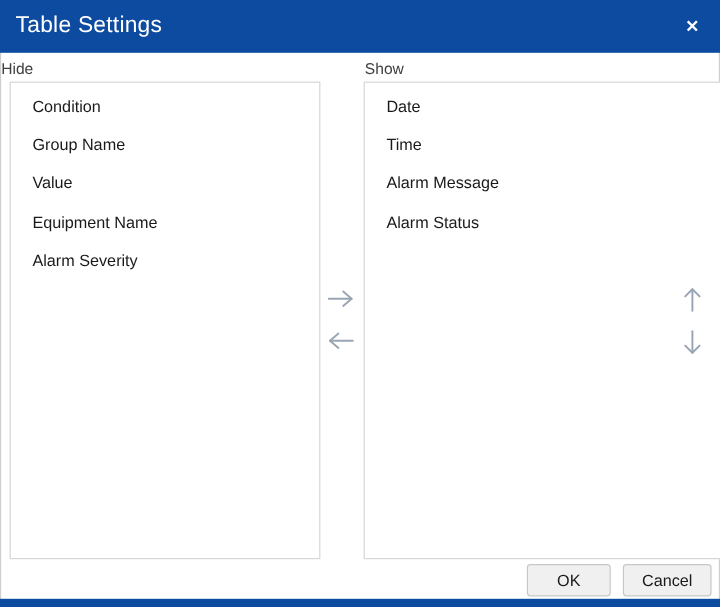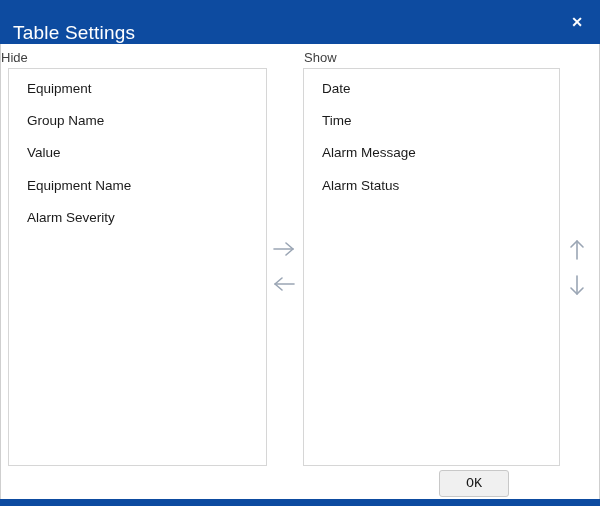--- a/index.html
+++ b/index.html
@@ -18,57 +18,57 @@
     font-family:"Liberation Sans", sans-serif;overflow:hidden;
   }
   .dialog{
     position:absolute;inset:0;box-sizing:border-box;
     border-left:1px solid var(--frame-border);
     border-right:1px solid var(--frame-border);
     background:#fff;
   }
   .titlebar{
     position:absolute;top:0;left:-1px;width:600px;height:44px;
-    background:var(--accent);color:#fff;display:flex;align-items:flex-end;
+    background:var(--accent);color:#fff;display:flex;align-items:center;
   }
   .title{font-size:19px;padding-left:13px;letter-spacing:.2px;}
   .close-btn{
     position:absolute;right:8px;top:0;width:28px;height:44px;
     display:flex;align-items:center;justify-content:center;cursor:pointer;
   }
   .close-btn span{font-size:14px;font-weight:bold;color:#fff;line-height:1;}
   .panel-label{
     position:absolute;top:50px;font-size:13px;color:var(--label);
   }
   .hide-label{left:0;}
   .show-label{left:303px;}
   .listbox{
     position:absolute;top:68px;height:398px;box-sizing:border-box;
     border:1px solid var(--box-border);background:#fff;padding-top:3px;
   }
   .hide-box{left:7px;width:259px;}
-  .show-box{left:302px;width:257px;}
+  .show-box{left:302px;width:298px;}
   .list-item{
     height:32.3px;display:flex;align-items:center;padding-left:18px;
     font-size:13.5px;color:var(--text);cursor:default;
   }
   .arrow-btn{
     position:absolute;width:28px;height:26px;display:flex;
     align-items:center;justify-content:center;cursor:pointer;background:transparent;border:none;padding:0;
   }
   .move-right{left:269px;top:236px;}
   .move-left{left:269px;top:271px;}
   .move-up{left:562px;top:237px;}
   .move-down{left:562px;top:272px;}
   .arrow-btn svg{stroke:var(--arrow);fill:none;stroke-width:1.6;stroke-linecap:round;stroke-linejoin:round;}
   .footer-btn{
     position:absolute;top:470px;height:27px;box-sizing:border-box;
     background:var(--btn-bg);border:1px solid var(--btn-border);border-radius:3px;
     display:flex;align-items:center;justify-content:center;
-    font-size:13.5px;color:var(--text);font-family:Liberation Mono, monospace;cursor:pointer;
+    font-size:13.5px;color:var(--text);font-family:Liberation Sans, sans-serif;cursor:pointer;
   }
   .ok-btn{left:438px;width:70px;}
   .cancel-btn{left:518px;width:74px;}
   .bottom-strip{
     position:absolute;left:-1px;bottom:0;width:600px;height:7px;background:var(--accent);
   }
 </style>
 </head>
 <body>
 
@@ -78,21 +78,21 @@
     <span class="title">Table Settings</span>
   </div>
   <div class="close-btn">
     <span>✕</span>
   </div>
 
   <div class="panel-label hide-label">Hide</div>
   <div class="panel-label show-label">Show</div>
 
   <div class="listbox hide-box">
-    <div class="list-item">Equipment</div>
+    <div class="list-item">Condition</div>
     <div class="list-item">Group Name</div>
     <div class="list-item">Value</div>
     <div class="list-item">Equipment Name</div>
     <div class="list-item">Alarm Severity</div>
   </div>
 
   <div class="listbox show-box">
     <div class="list-item">Date</div>
     <div class="list-item">Time</div>
     <div class="list-item">Alarm Message</div>
@@ -119,15 +119,16 @@
     </svg>
   </button>
   <button class="arrow-btn move-down">
     <svg width="16" height="22" viewBox="0 0 16 22">
       <line x1="8" y1="2" x2="8" y2="20"></line>
       <polyline points="2,14 8,20 14,14"></polyline>
     </svg>
   </button>
 
   <button class="footer-btn ok-btn">OK</button>
+  <button class="footer-btn cancel-btn">Cancel</button>
 
   <div class="bottom-strip"></div>
 </div>
 
 </body></html>

